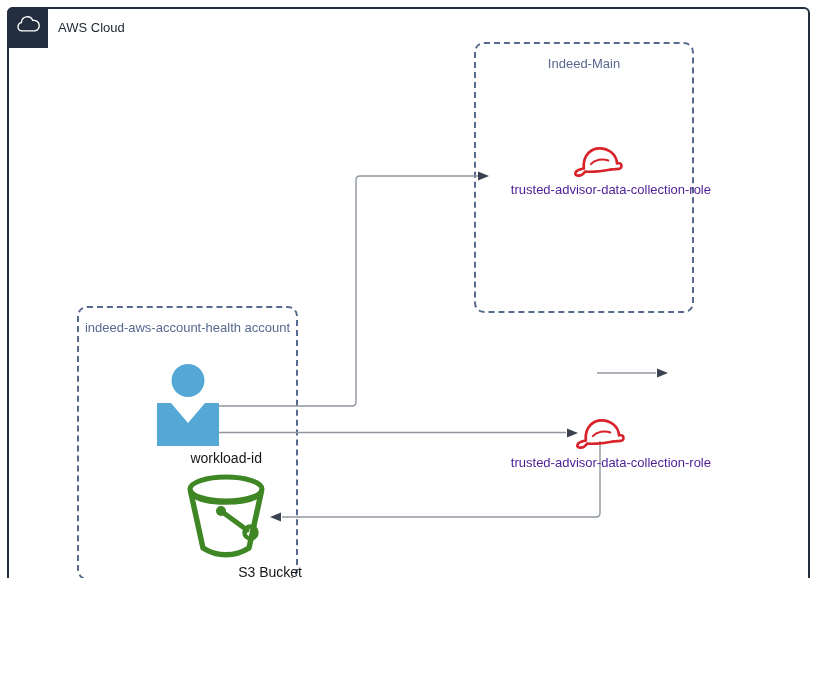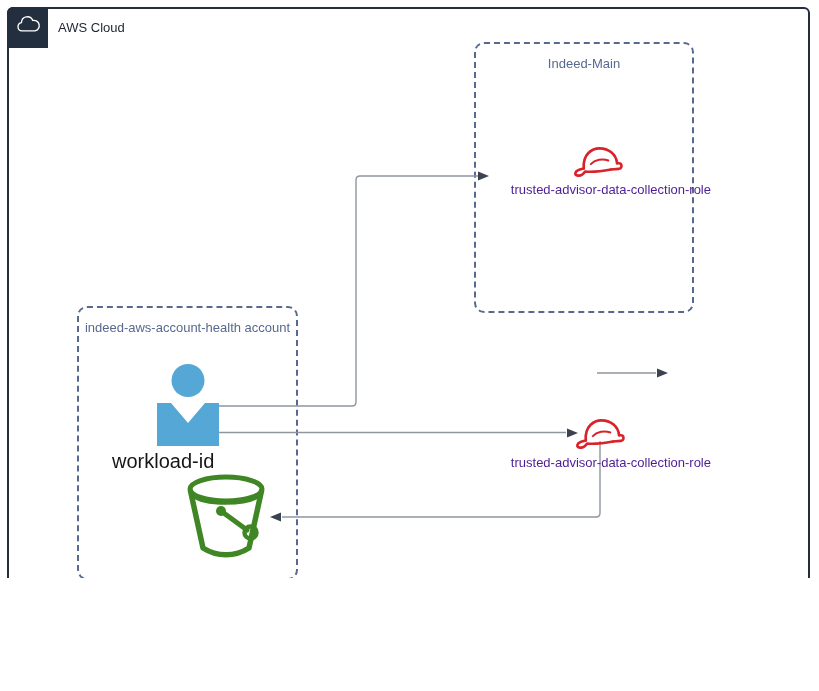--- a/index.html
+++ b/index.html
@@ -60,22 +60,22 @@
 
   
   .role-label {
     text-align: right;
     font-size: 13px;
     color: #4c1d95;
     z-index: 2;
     white-space: nowrap;
   }
   .node-label {
-    text-align: left;
-    font-size: 20px;
+    text-align: right;
+    font-size: 14px;
     color: #161616;
     z-index: 2;
     white-space: nowrap;
   }
 
   .icon-wrap { z-index: 2; }
   .connector-layer {
     left: 0; top: 0;
     width: 819px; height: 691px;
     z-index: 1;
@@ -163,14 +163,15 @@
       <g fill="none" stroke="#3f8624" stroke-linecap="round" stroke-linejoin="round">
         <path d="M5.5 17 L18 74 C32 83 50 83 64 74 L76.5 17" stroke-width="5.5"></path>
         <ellipse cx="41" cy="15" rx="36" ry="12" stroke-width="5"></ellipse>
         <path d="M8 21 C19 31 63 31 74 21" stroke-width="4.5"></path>
         <path d="M36 37 L62 56" stroke-width="5"></path>
         <circle cx="65.5" cy="58.5" r="6" stroke-width="4.5"></circle>
       </g>
       <circle cx="36" cy="37" r="5" fill="#3f8624"></circle>
     </svg>
   </div>
+  <div class="abs node-label" style="left:152px; top:564px; width:150px;">S3 Bucket</div>
 
 </div>
 
 </body></html>

